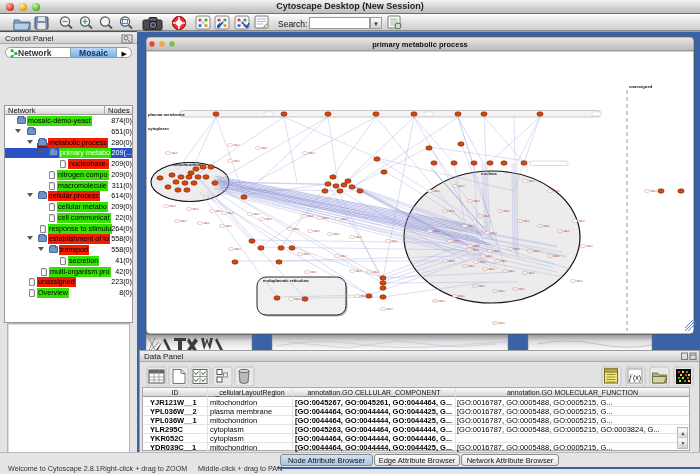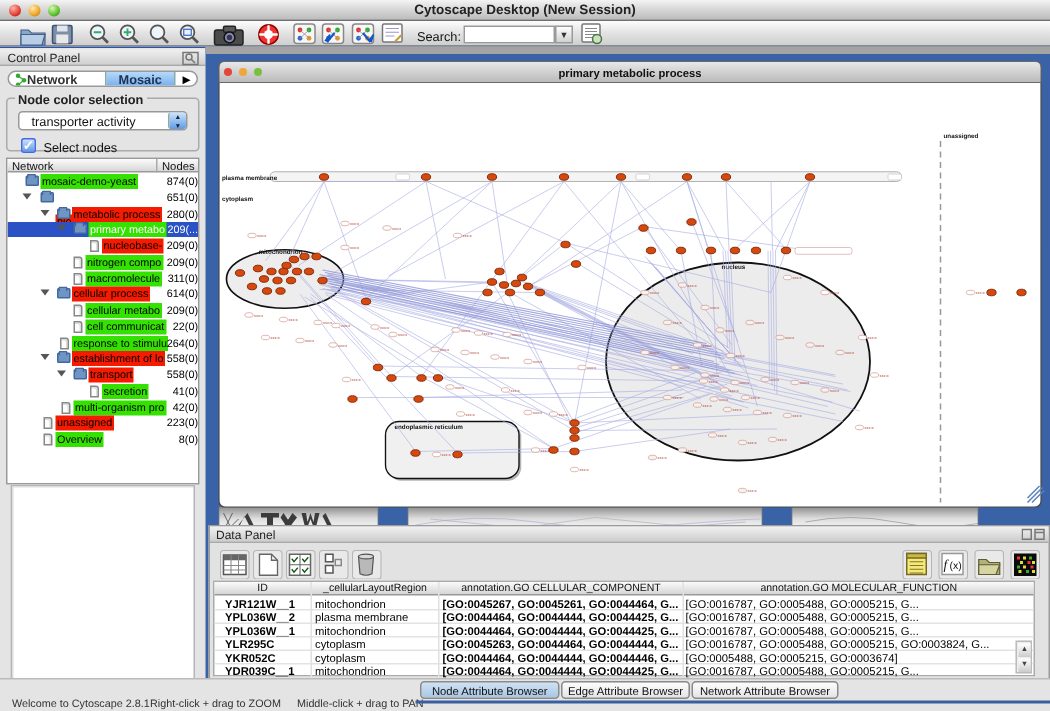--- a/index.html
+++ b/index.html
@@ -53,21 +53,21 @@
 .trow .num { position:absolute; right:3px; top:0; line-height:10px; color:#000; }
 .g { background:#35e100; }
 .r { background:#f41b00; }
 .arr { position:absolute; top:2px; width:0; height:0; border-left:3px solid transparent; border-right:3px solid transparent; border-top:4px solid #555; }
 .fold { position:absolute; top:1px; width:9px; height:7px; background:#6f95c5; border:1px solid #44689b; border-radius:1px; }
 .fold:before { content:""; position:absolute; left:0px; top:-2px; width:4px; height:2px; background:#6f95c5; border:1px solid #44689b; border-bottom:none; border-radius:1px 1px 0 0; }
 .file { position:absolute; top:1px; width:6px; height:8px; background:#fdfdfd; border:0.5px solid #888; border-radius:0 2px 0 0; box-shadow:inset -1px 1px 0 #ddd; }
 #birdseye { position:absolute; left:7px; top:291px; width:123px; height:131px; background:#fff; border:1px solid #b5b5b5; box-shadow:inset 1px 1px 0 #ddd; }
 
 
-#desktop { left:137px; top:31px; width:563px; height:421px; background:#3a63a7; border-top:5px solid #a3a3a3; }
+#desktop { left:137px; top:31px; width:563px; height:421px; background:#3a63a7; border-top:1px solid #a3a3a3; }
 
 
 #dp { left:139px; top:350px; width:561px; height:102px; background:#e2e2e2; border:1px solid #9a9a9a; border-bottom:none;}
 #dphead { position:absolute; left:0; top:0; width:559px; height:11px; background:linear-gradient(#f1f1f1,#cccccc); border-bottom:1px solid #aaa; }
 #dphead .t { position:absolute; left:4px; top:1px; font-size:8px; color:#222; }
 #dptools { position:absolute; left:0; top:11px; width:559px; height:24px; }
 #dptable { position:absolute; left:2px; top:36px; width:548px; height:64px; background:#fff; border:1px solid #aaa; }
 #dpthead { position:absolute; left:0; top:0; width:546px; height:9px; background:linear-gradient(#fbfbfb,#d6d6d6); border-bottom:1px solid #999; font-size:7px; color:#111; }
 #dpthead div { position:absolute; top:1px; text-align:center; }
 .drow { position:absolute; width:546px; height:9px; font-size:7.5px; color:#000; white-space:nowrap; border-bottom:1px solid #e3e3e3;}
@@ -193,29 +193,20 @@
     <div id="tabs">
       <div id="tab-network">Network</div>
       <div id="tab-mosaic">Mosaic</div>
       <div id="tab-arrow">▶</div>
       <svg width="10" height="11" viewBox="0 0 10 11" style="position:absolute;left:3px;top:0">
         <circle cx="3" cy="2.5" r="1.5" fill="#3a3"></circle>
           <circle cx="7" cy="5.5" r="1.5" fill="#3a3"></circle>
         <circle cx="3" cy="8.5" r="1.5" fill="#3a3"></circle>
         <path d="M3 2.5 L7 5.5 L3 8.5" stroke="#3a3" fill="none" stroke-width="0.8"></path>
       </svg>
-    </div>
-    <div id="grpbox">
-      <div class="lbl">Node color selection</div>
-      <div id="combo">
-          <div class="t">transporter activity</div>
-          <div class="btn">▲<br>▼</div>
-        </div>
-      <div id="chk">✓</div>
-        <div id="chklbl">Select nodes</div>
     </div>
     <div id="tree">
       <div id="treehead"><span style="padding-left:3px">Network</span><div class="c2">Nodes</div></div>
       <div id="treerows">
           <div class="trow" style="top:10px;">
             <div class="fold" style="left:12px"></div>
             <div class="hl g" style="left:22px;">mosaic-demo-yeast</div>
             <div class="num" style="">874(0)</div>
           </div>
           <div class="trow" style="top:20.75px;">
@@ -811,21 +802,20 @@
           <div class="drow" style="top:37px">
     <div class="dc1">YLR295C</div>
             <div class="dc2">cytoplasm</div>
     <div class="dc3">[GO:0045263, GO:0044464, GO:0044444, G...</div>
             <div class="dc4">[GO:0016787, GO:0005488, GO:0005215, GO:0003824, G...</div>
           </div>
           <div class="drow" style="top:46px">
     <div class="dc1">YKR052C</div>
             <div class="dc2">cytoplasm</div>
     <div class="dc3">[GO:0044464, GO:0044444, GO:0044446, G...</div>
-            <div class="dc4">[GO:0005488, GO:0005215, GO:0003674]</div>
           </div>
           <div class="drow" style="top:55px">
     <div class="dc1">YDR039C__1</div>
             <div class="dc2">mitochondrion</div>
     <div class="dc3">[GO:0044464, GO:0044444, GO:0044425, G...</div>
             <div class="dc4">[GO:0016787, GO:0005488, GO:0005215, G...</div>
           </div>
         </div>
       <div style="position:absolute;right:1px;bottom:1px;width:11px;height:22px;background:#eee;border:1px solid #bbb">
         <div style="position:absolute;top:1px;left:1px;width:8px;height:9px;background:linear-gradient(#fff,#ccc);font-size:5px;text-align:center;line-height:9px;color:#444">▲</div>

